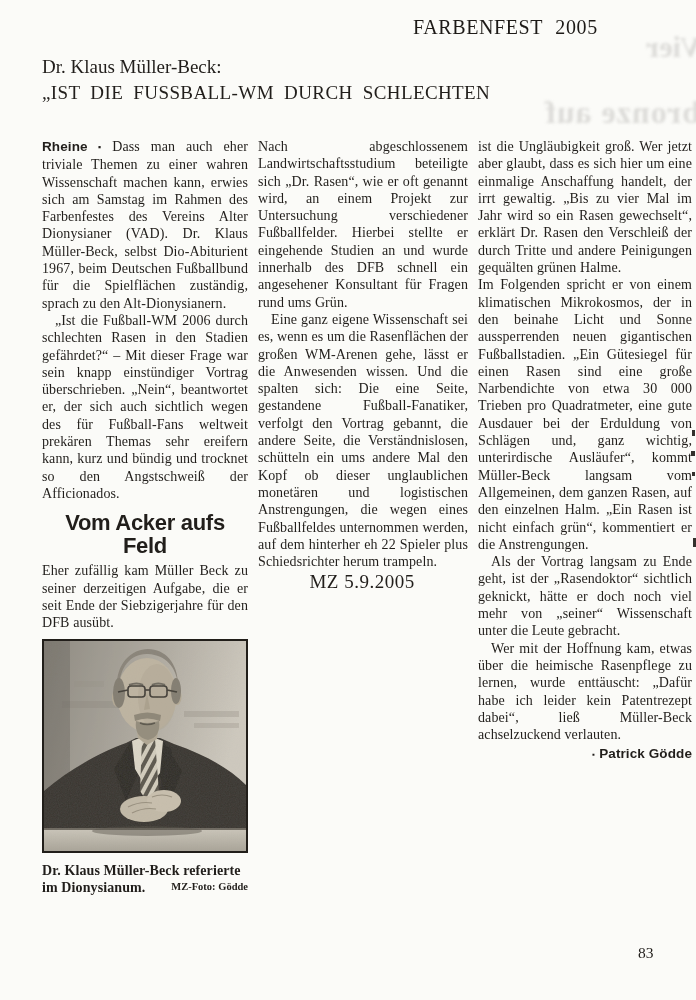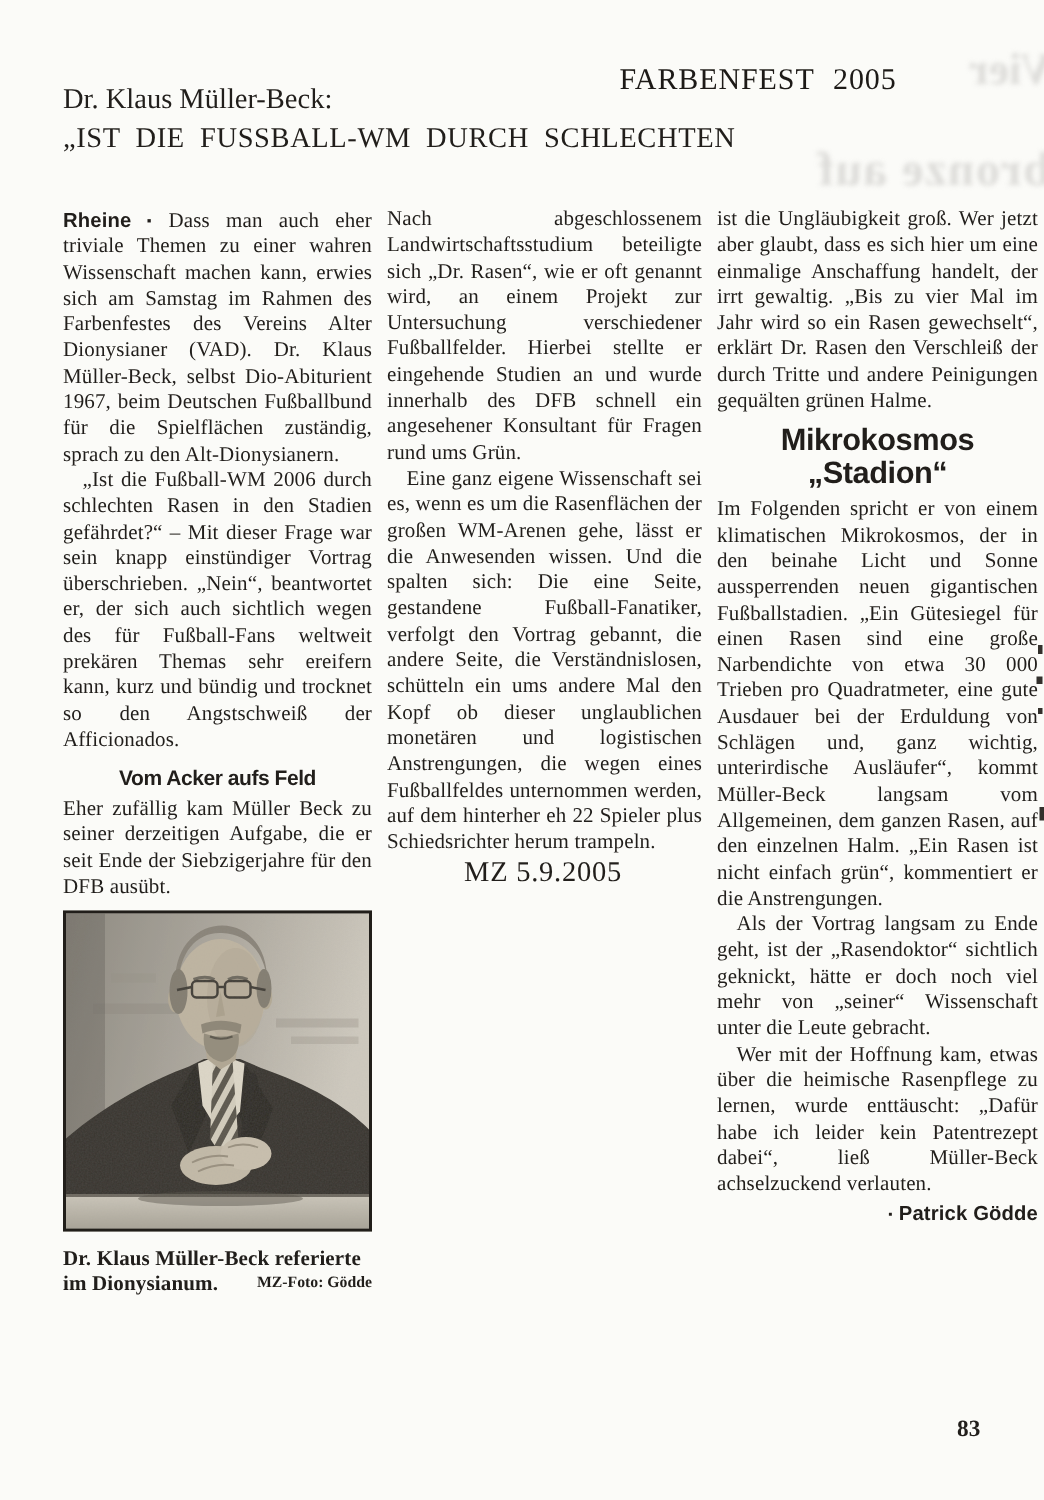--- a/index.html
+++ b/index.html
@@ -23,21 +23,21 @@
     filter:blur(1.6px);
     opacity:.75;
     white-space:nowrap;
     pointer-events:none;
   }
   .ghost.l1{top:30px;right:-6px;font-size:30px;}
   .ghost.l2{top:94px;right:-4px;font-size:32px;letter-spacing:1px;}
 
   
   .kicker{
-    position:absolute;left:413px;top:42px;
+    position:absolute;left:413px;top:16px;
     font-size:20px;letter-spacing:.6px;word-spacing:7px;
     color:#1d1a17;
   }
   .headline{position:absolute;left:42px;top:56px;width:470px;line-height:1.18;}
   .headline .hl-byline{font-size:19px;margin:0 0 3px 0;}
   .headline .hl-line{font-size:19px;letter-spacing:.4px;word-spacing:5px;line-height:23.5px;}
 
   
   .columns{
     position:absolute;left:42px;top:138px;width:652px;
@@ -48,21 +48,21 @@
   .col2{width:210px;}
   .col3{width:214px;}
   .col p{margin:0;}
   .col p.ind{text-indent:13px;}
   b.lead{font-family:"Liberation Sans", sans-serif;font-size:13.5px;}
   .sq{font-size:9px;vertical-align:1px;margin:0 4px 0 3px;}
 
   .subhead{
     font-family:"Liberation Sans", sans-serif;
     font-weight:bold;text-align:center;
-    font-size:14px;letter-spacing:-.3px;
+    font-size:22px;letter-spacing:-.3px;
     margin:9px 0 5px 0;line-height:1.05;
     text-indent:0 !important;
   }
   .subhead.sh2{font-size:20.5px;margin-top:7px;}
 
   .stamp{
     text-align:center;font-size:19px;letter-spacing:.5px;
     margin-top:3px;padding-right:2px;
   }
 
@@ -86,21 +86,21 @@
     font-weight:bold;
     font-size:14px;line-height:17px;
     margin-top:5px;text-align:left;
   }
   .caption .credit{
     position:absolute;right:0;bottom:1px;
     font-size:10.5px;letter-spacing:0;
   }
 
   
-  .pagenum{position:absolute;left:638px;top:944px;font-size:15.5px;font-weight:bold;}
+  .pagenum{position:absolute;left:638px;top:944px;font-size:15.5px;}
   .speck{position:absolute;background:#33302c;}
   .speck.s1{left:692px;top:430px;width:3px;height:6px;}
   .speck.s2{left:691px;top:451px;width:4px;height:5px;}
   .speck.s3{left:692px;top:472px;width:3px;height:4px;}
   .speck.s4{left:693px;top:538px;width:3px;height:9px;}
 </style>
 </head>
 <body>
 
 <div class="page">
@@ -218,21 +218,20 @@
     </div>
 
     <div class="col col2">
       <p>Nach abgeschlossenem Landwirtschaftsstudium beteiligte sich „Dr. Rasen“, wie er oft genannt wird, an einem Projekt zur Untersuchung verschiedener Fußballfelder. Hierbei stellte er eingehende Studien an und wurde innerhalb des DFB schnell ein angesehener Konsultant für Fragen rund ums Grün.</p>
       <p class="ind">Eine ganz eigene Wissenschaft sei es, wenn es um die Rasenflächen der großen WM-Arenen gehe, lässt er die Anwesenden wissen. Und die spalten sich: Die eine Seite, gestandene Fußball-Fanatiker, verfolgt den Vortrag gebannt, die andere Seite, die Verständnislosen, schütteln ein ums andere Mal den Kopf ob dieser unglaublichen monetären und logistischen Anstrengungen, die wegen eines Fußballfeldes unternommen werden, auf dem hinterher eh 22 Spieler plus Schiedsrichter herum trampeln.</p>
       <div class="stamp">MZ 5.9.2005</div>
     </div>
 
     <div class="col col3">
       <p>ist die Ungläubigkeit groß. Wer jetzt aber glaubt, dass es sich hier um eine einmalige Anschaffung handelt, der irrt gewaltig. „Bis zu vier Mal im Jahr wird so ein Rasen gewechselt“, erklärt Dr. Rasen den Verschleiß der durch Tritte und andere Peinigungen gequälten grünen Halme.</p>
-      <div class="subhead sh2">Mikrokosmos „Stadion“</div>
       <p>Im Folgenden spricht er von einem klimatischen Mikrokosmos, der in den beinahe Licht und Sonne aussperrenden neuen gigantischen Fußballstadien. „Ein Gütesiegel für einen Rasen sind eine große Narbendichte von etwa 30 000 Trieben pro Quadratmeter, eine gute Ausdauer bei der Erduldung von Schlägen und, ganz wichtig, unterirdische Ausläufer“, kommt Müller-Beck langsam vom Allgemeinen, dem ganzen Rasen, auf den einzelnen Halm. „Ein Rasen ist nicht einfach grün“, kommentiert er die Anstrengungen.</p>
       <p class="ind">Als der Vortrag langsam zu Ende geht, ist der „Rasendoktor“ sichtlich geknickt, hätte er doch noch viel mehr von „seiner“ Wissenschaft unter die Leute gebracht.</p>
       <p class="ind">Wer mit der Hoffnung kam, etwas über die heimische Rasenpflege zu lernen, wurde enttäuscht: „Dafür habe ich leider kein Patentrezept dabei“, ließ Müller-Beck achselzuckend verlauten.</p>
       <div class="byline-row">
         <span class="sq">▪</span><span>Patrick Gödde</span>
       </div>
     </div>
 
   </div>
 

